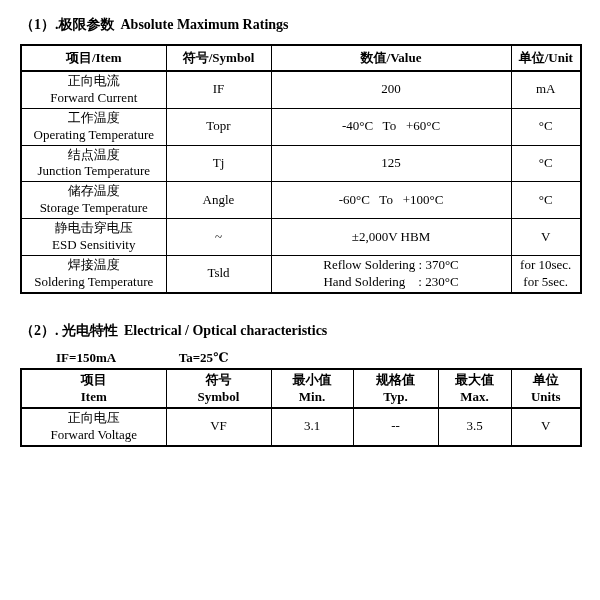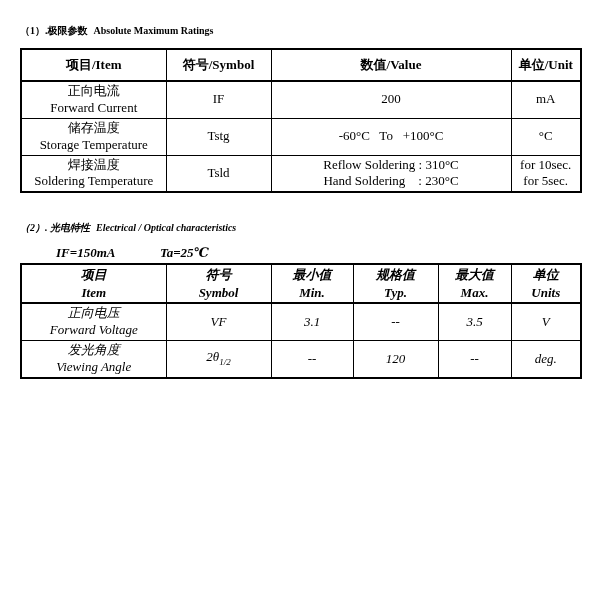--- a/index.html
+++ b/index.html
@@ -11,62 +11,62 @@
   }
   .page {
     width: 600px;
     height: 600px;
     box-sizing: border-box;
     padding: 16px 20px 0 20px;
     background: #ffffff;
     overflow: hidden;
   }
   .section-title {
-    font-size: 10px;
+    font-size: 14px;
     font-weight: bold;
-    margin: 8px 0 10px 0;
+    margin: 0 0 10px 0;
     white-space: pre-wrap;
   }
   .section-title .en { margin-left: 6px; }
   .conditions {
     font-size: 13px;
     font-weight: bold;
     margin: 0 0 2px 36px;
   }
-  .conditions .cond-ta { margin-left: 42px; }
+  .conditions .cond-ta { margin-left: 60px; }
   table.ds {
     border-collapse: collapse;
     width: 560px;
     table-layout: fixed;
     border: 2px solid #000;
   }
   table.ds th, table.ds td {
     border: 1px solid #000;
     text-align: center;
     vertical-align: middle;
     padding: 1px 2px;
     white-space: pre-wrap;
     font-size: 13px;
     line-height: 1.3;
     overflow: hidden;
   }
   table.ds thead th {
     font-weight: bold;
     border-bottom: 2px solid #000;
   }
-  #table1 thead tr { height: 32px; }
+  #table1 thead tr { height: 26px; }
   #table1 tbody tr { height: 35px; font-family: Liberation Serif, serif; }
   #table2 thead tr { height: 36px; }
   #table2 tbody tr { height: 36px; }
   #table2 thead th { line-height: 1.35; }
   td.item-cell { font-size: 12.5px; line-height: 1.45; }
   td.sans { font-family: "Liberation Sans", "DejaVu Sans", sans-serif; font-size: 12px; }
   .phi { font-size: 17px; font-weight: bold; }
   sub { font-size: 9px; }
-  .sec2 { margin-top: 28px; font-style: italic; }
+  .sec2 { margin-top: 28px; }
 </style>
 </head>
 <body>
 
 <div class="page">
 
   <div class="section">
     <h2 class="section-title"><span>（1）.极限参数</span><span class="en">Absolute Maximum Ratings</span></h2>
 
     <table class="ds" id="table1">
@@ -86,31 +86,52 @@
       </thead>
       <tbody>
         <tr>
           <td class="item-cell">正向电流
 Forward Current</td>
           <td>IF</td>
           <td>200</td>
           <td>mA</td>
         </tr>
         <tr>
+          <td class="item-cell">工作温度
+Operating Temperature</td>
+          <td>Topr</td>
+          <td>-40°C   To   +60°C</td>
+          <td>°C</td>
+        </tr>
+        <tr>
+          <td class="item-cell">结点温度
+Junction Temperature</td>
+          <td>Tj</td>
+          <td>125</td>
+          <td>°C</td>
+        </tr>
+        <tr>
           <td class="item-cell">储存温度
 Storage Temperature</td>
-          <td>Tstg</td>
+          <td>Angle</td>
           <td>-60°C   To   +100°C</td>
           <td>°C</td>
+        </tr>
+        <tr>
+          <td class="item-cell">静电击穿电压
+ESD Sensitivity</td>
+          <td>~</td>
+          <td>±2,000V HBM</td>
+          <td>V</td>
         </tr>
         <tr>
           <td class="item-cell">焊接温度
 Soldering Temperature</td>
           <td>Tsld</td>
-          <td>Reflow Soldering : 310°C
+          <td>Reflow Soldering : 370°C
 Hand Soldering    : 230°C</td>
           <td>for 10sec.
 for 5sec.</td>
         </tr>
       </tbody>
     </table>
   </div>
 
   <div class="section sec2">
     <h2 class="section-title"><span>（2）. 光电特性</span><span class="en">Electrical / Optical characteristics</span></h2>
@@ -148,26 +169,17 @@
       <tbody>
         <tr>
           <td class="item-cell">正向电压
 Forward Voltage</td>
           <td>VF</td>
           <td>3.1</td>
           <td>--</td>
           <td>3.5</td>
           <td>V</td>
         </tr>
-        <tr>
-          <td class="item-cell">发光角度
-Viewing Angle</td>
-          <td><span>2θ</span><sub>1/2</sub></td>
-          <td>--</td>
-          <td>120</td>
-          <td>--</td>
-          <td>deg.</td>
-        </tr>
       </tbody>
     </table>
   </div>
 
 </div>
 
 </body></html>

